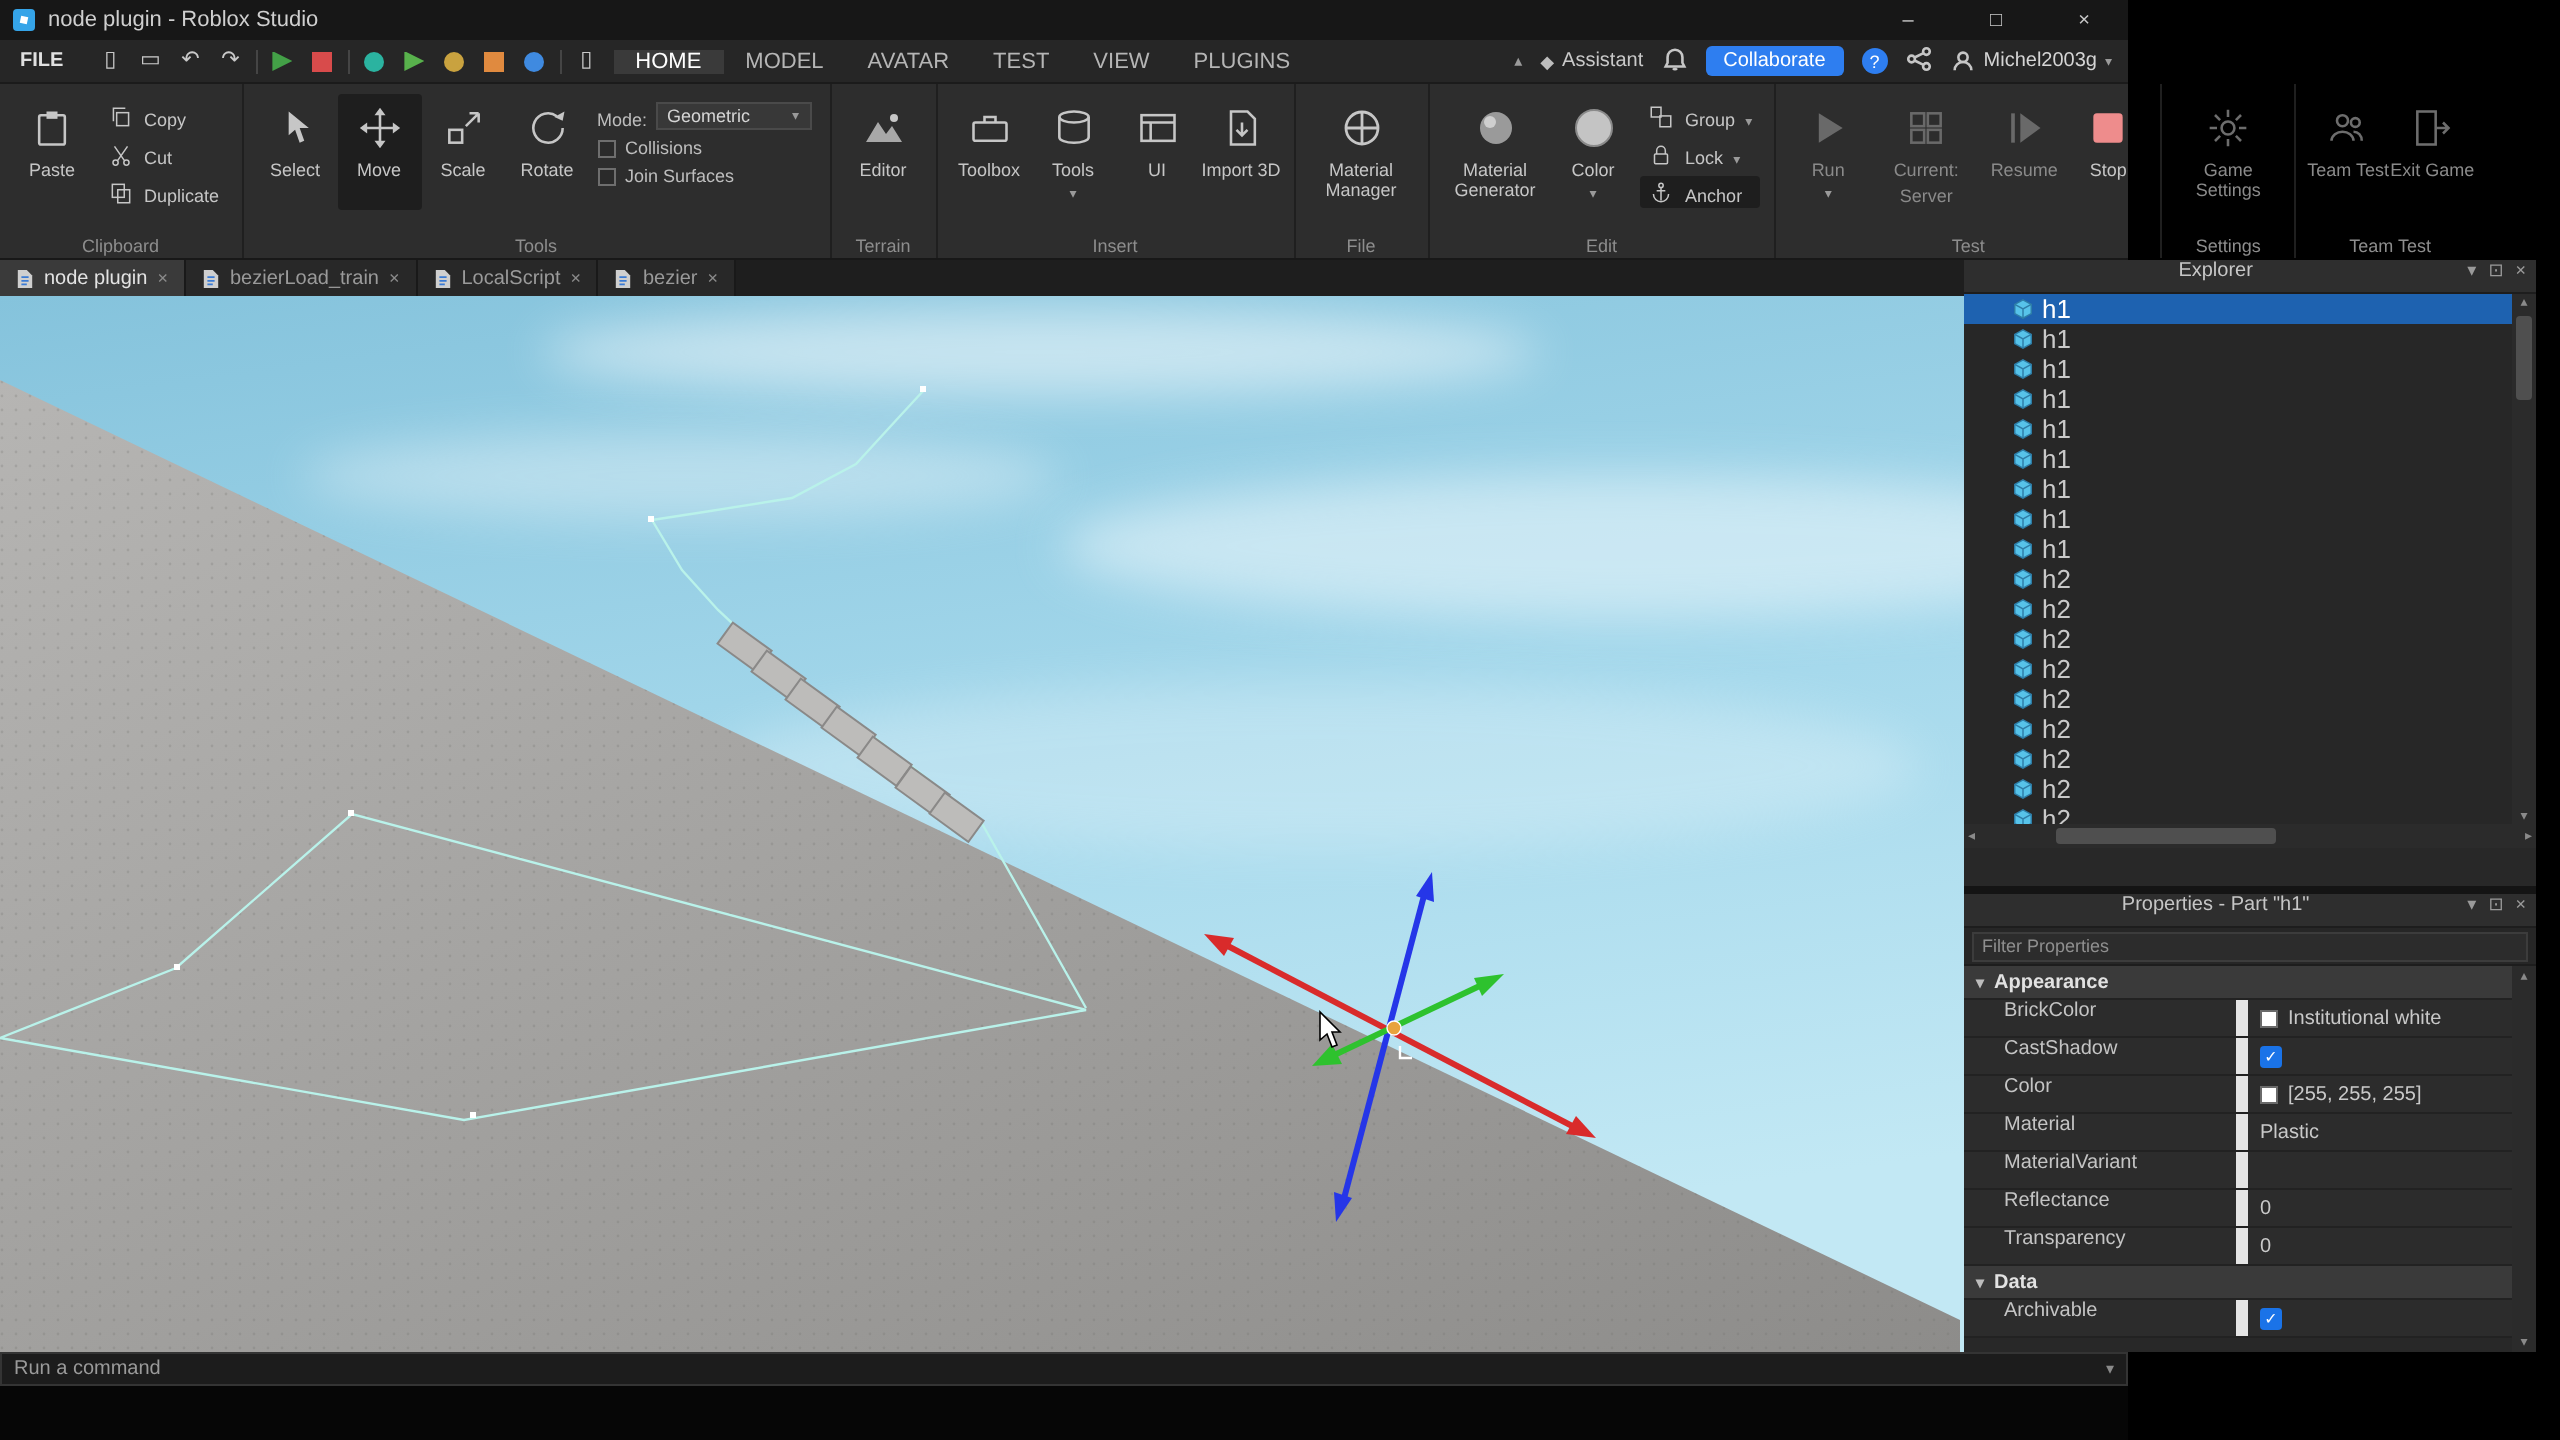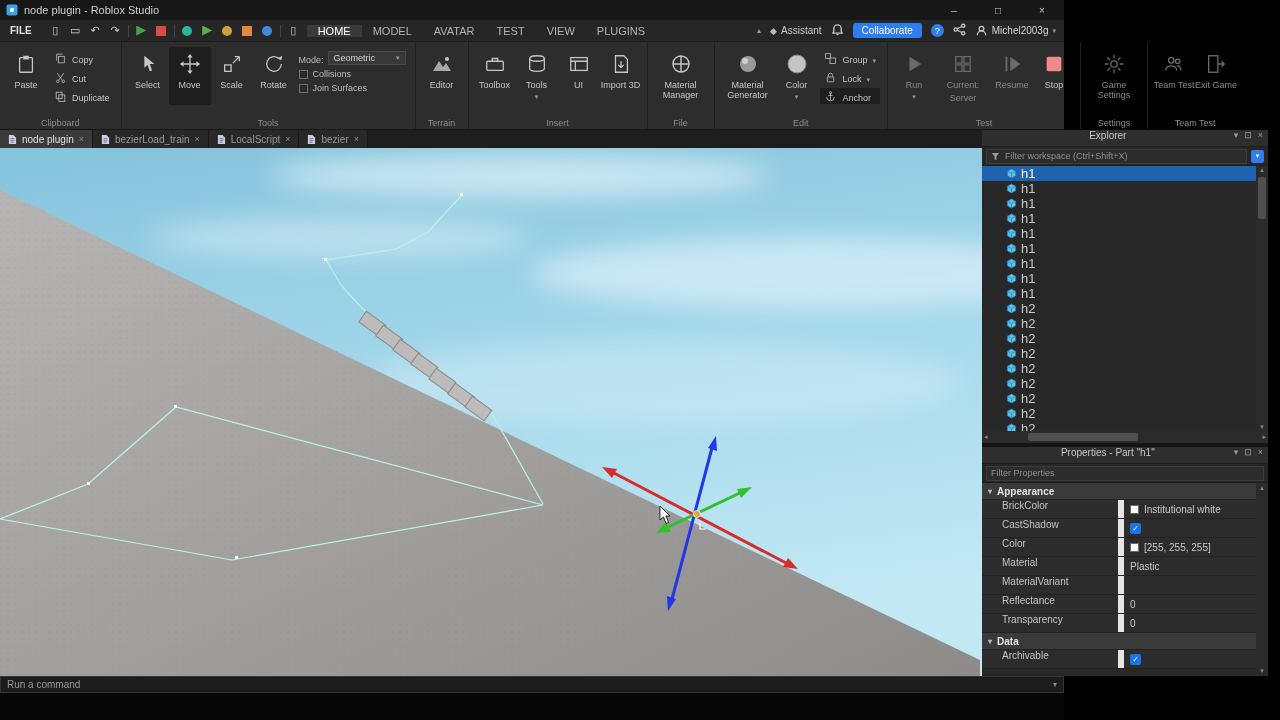--- a/index.html
+++ b/index.html
@@ -675,29 +675,20 @@
 
       <div class="panel" style="height:313px">
         <div class="panel-hd">
           <span class="ttl">Explorer</span>
           <span class="hics">
             <span>▾</span>
             <span>⊡</span>
             <span>×</span>
           </span>
         </div>
-        <div class="filterrow">
-          <div class="filterbox">
-            <svg width="9" height="9" viewBox="0 0 10 10">
-                <path d="M1 1h8L6 5v4L4 8V5z" fill="#9a9a9a"></path>
-              </svg>
-            <span>Filter workspace (Ctrl+Shift+X)</span>
-          </div>
-          <span class="fblue">▾</span>
-        </div>
         <div class="tree">
 
             <div class="trow selected">
               <svg width="11" height="11" viewBox="0 0 12 12">
                 <path d="M6 1l4.5 2.5v5L6 11 1.5 8.5v-5z" fill="#57c3ea" stroke="#2e7ea8" stroke-width="0.8"></path>
                 <path d="M1.5 3.5L6 6l4.5-2.5M6 6v5" fill="none" stroke="#2e7ea8" stroke-width="0.8"></path>
               </svg>
               <span>h1</span>
             </div>
 

